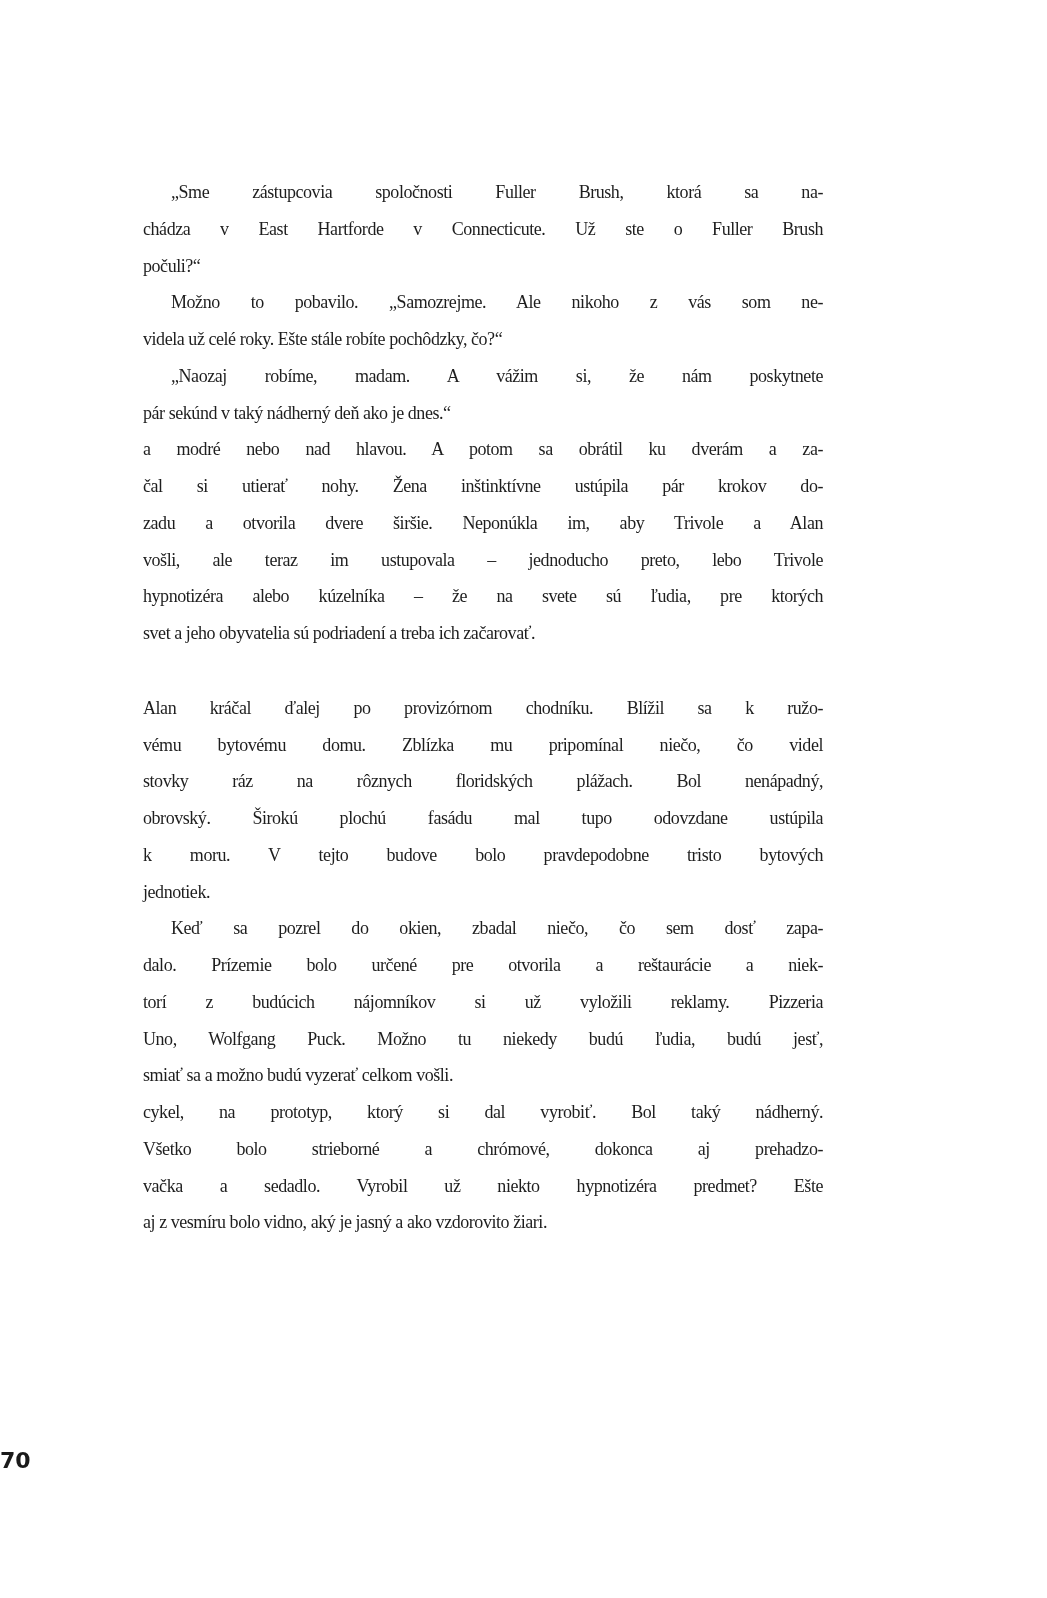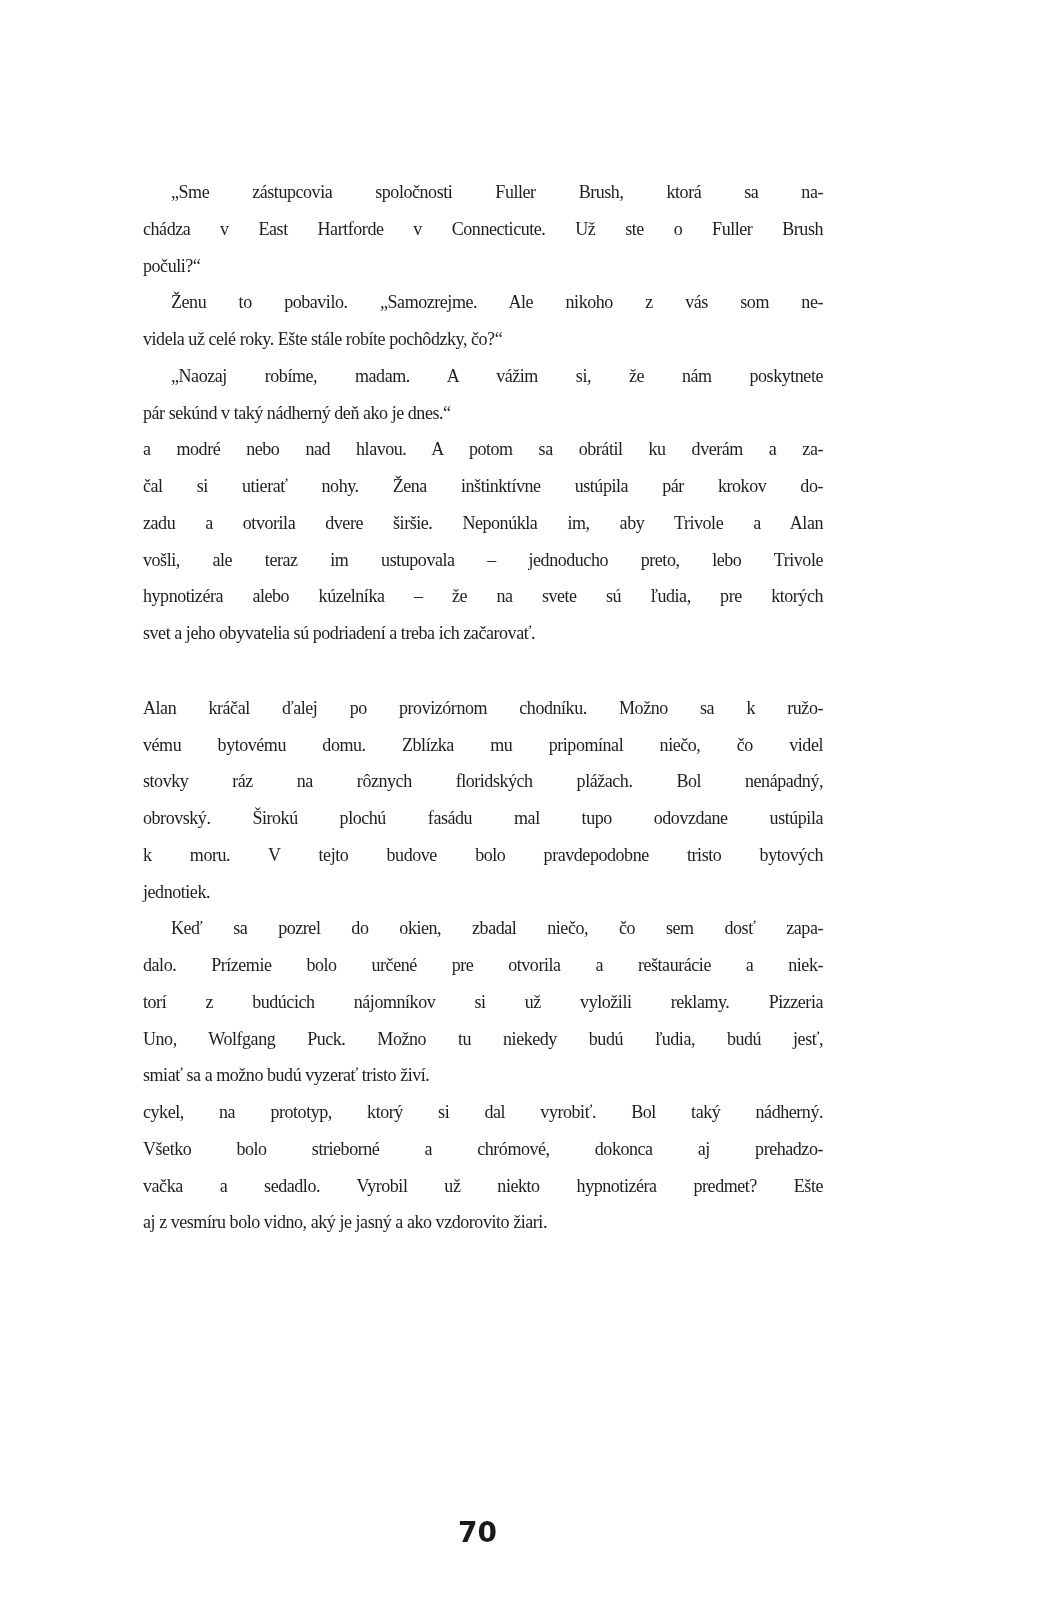--- a/index.html
+++ b/index.html
@@ -45,76 +45,75 @@
     .line.last {
       text-align-last: left;
     }
     .line.blank {
       height: 38px;
     }
     .page-number {
       position: absolute;
       left: 0;
       width: 955px;
-      top: 1516px;
-      text-align: center;
+      top: 1448px;
       font-family: "DejaVu Sans", "Liberation Sans", sans-serif;
       font-weight: bold;
-      font-size: 28px;
+      font-size: 22px;
       color: #1a1a1a;
     }
   </style>
 </head>
 <body>
 
 <div class="page">
   <div class="text-block">
 
     <div>
       <span class="line indent">„Sme zástupcovia spoločnosti Fuller Brush, ktorá sa na-</span>
       <span class="line">chádza v East Hartforde v Connecticute. Už ste o Fuller Brush</span>
       <span class="line last">počuli?“</span>
     </div>
 
     <div>
-      <span class="line indent">Ženu to pobavilo. „Samozrejme. Ale nikoho z vás som ne-</span>
+      <span class="line indent">Možno to pobavilo. „Samozrejme. Ale nikoho z vás som ne-</span>
       <span class="line last">videla už celé roky. Ešte stále robíte pochôdzky, čo?“</span>
     </div>
 
     <div>
       <span class="line indent">„Naozaj robíme, madam. A vážim si, že nám poskytnete</span>
       <span class="line last">pár sekúnd v taký nádherný deň ako je dnes.“</span>
     </div>
 
     <div>
       <span class="line">a modré nebo nad hlavou. A potom sa obrátil ku dverám a za-</span>
       <span class="line">čal si utierať nohy. Žena inštinktívne ustúpila pár krokov do-</span>
       <span class="line">zadu a otvorila dvere širšie. Neponúkla im, aby Trivole a Alan</span>
       <span class="line">vošli, ale teraz im ustupovala – jednoducho preto, lebo Trivole</span>
       <span class="line">hypnotizéra alebo kúzelníka – že na svete sú ľudia, pre ktorých</span>
       <span class="line last">svet a jeho obyvatelia sú podriadení a treba ich začarovať.</span>
     </div>
 
     <span class="line blank"></span>
 
     <div>
-      <span class="line">Alan kráčal ďalej po provizórnom chodníku. Možno sa k ružo-</span>
+      <span class="line">Alan kráčal ďalej po provizórnom chodníku. Blížil sa k ružo-</span>
       <span class="line">vému bytovému domu. Zblízka mu pripomínal niečo, čo videl</span>
       <span class="line">stovky ráz na rôznych floridských plážach. Bol nenápadný,</span>
       <span class="line">obrovský. Širokú plochú fasádu mal tupo odovzdane ustúpila</span>
       <span class="line">k moru. V tejto budove bolo pravdepodobne tristo bytových</span>
       <span class="line last">jednotiek.</span>
     </div>
 
     <div>
       <span class="line indent">Keď sa pozrel do okien, zbadal niečo, čo sem dosť zapa-</span>
       <span class="line">dalo. Prízemie bolo určené pre otvorila a reštaurácie a niek-</span>
       <span class="line">torí z budúcich nájomníkov si už vyložili reklamy. Pizzeria</span>
       <span class="line">Uno, Wolfgang Puck. Možno tu niekedy budú ľudia, budú jesť,</span>
-      <span class="line last">smiať sa a možno budú vyzerať tristo živí.</span>
+      <span class="line last">smiať sa a možno budú vyzerať celkom vošli.</span>
     </div>
 
     <div>
       <span class="line">cykel, na prototyp, ktorý si dal vyrobiť. Bol taký nádherný.</span>
       <span class="line">Všetko bolo strieborné a chrómové, dokonca aj prehadzo-</span>
       <span class="line">vačka a sedadlo. Vyrobil už niekto hypnotizéra predmet? Ešte</span>
       <span class="line last">aj z vesmíru bolo vidno, aký je jasný a ako vzdorovito žiari.</span>
     </div>
 
   </div>

